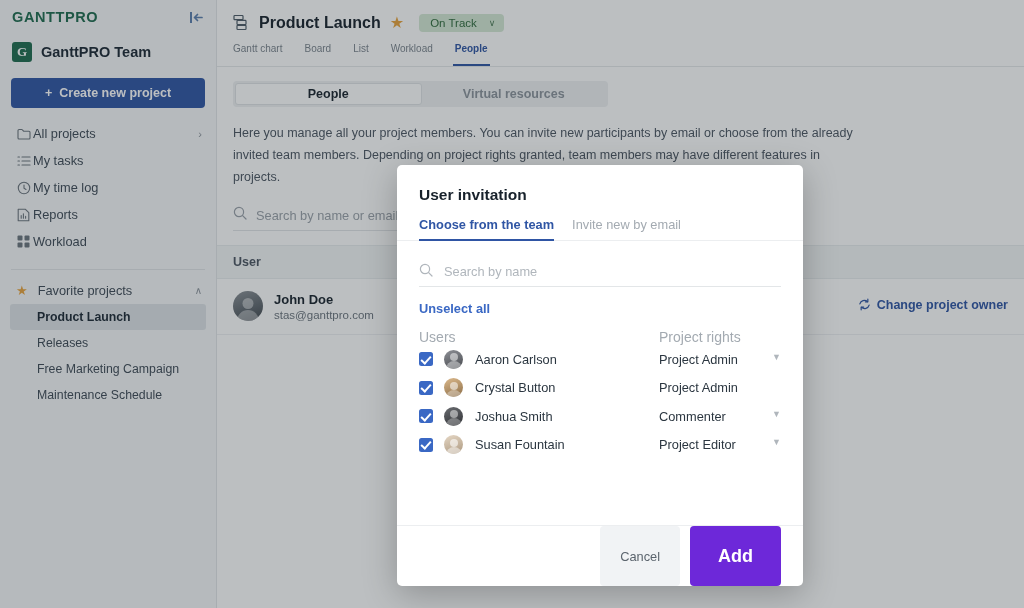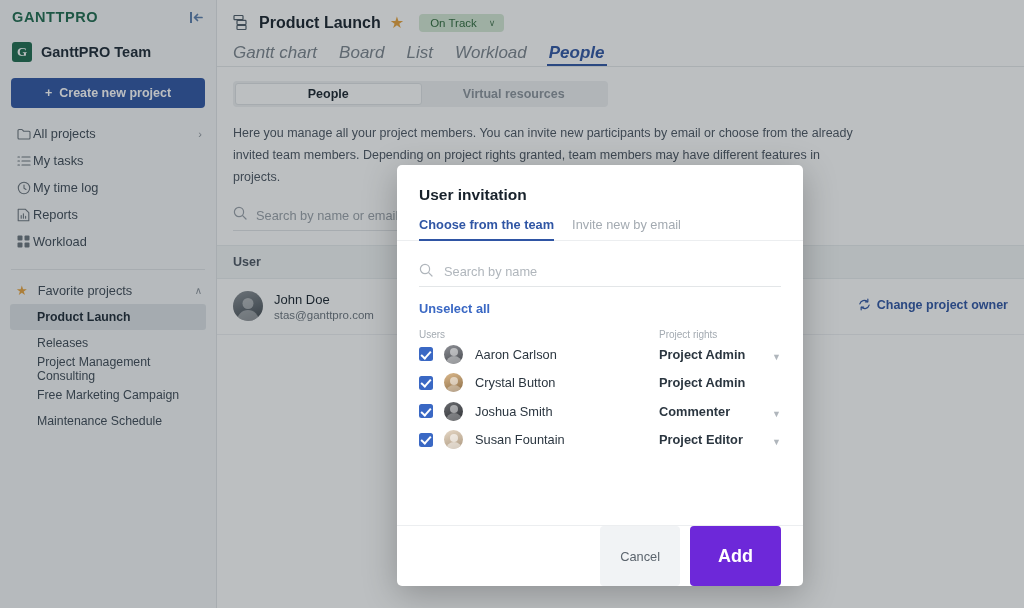--- a/index.html
+++ b/index.html
@@ -97,22 +97,22 @@
     display: flex; align-items: center; gap: 12px; cursor: pointer;
     margin-left: 6px;
   }
   .status-badge .cv { font-size: 9px; color: #4a7a55; }
 
   .tabs {
     display: flex; gap: 22px; padding: 9px 0 0 16px;
     border-bottom: 1px solid #e5e8ea; height: 33px;
   }
   .tab {
-    font-size: 17px; color: #7b848d; cursor: pointer;
-    padding-bottom: 7px; position: relative; font-style: italic;
+    font-size: 10px; color: #7b848d; cursor: pointer;
+    padding-bottom: 7px; position: relative;
   }
   .tab.active { color: #2f55a4; font-weight: 600; }
   .tab.active:after {
     content: ""; position: absolute; left: -2px; right: -2px; bottom: 0;
     height: 2px; background: #2f55a4;
   }
 
   .seg {
     margin: 14px 0 0 16px; width: 375px; height: 26px;
     background: #eff1f3; border-radius: 4px; display: flex; padding: 2px;
@@ -154,21 +154,21 @@
     content:""; position:absolute; left:50%; top:22%;
     width: 11px; height: 11px; border-radius:50%;
     background: rgba(255,255,255,.45); transform: translateX(-50%);
   }
   .av:before {
     content:""; position:absolute; left:50%; top:62%;
     width: 22px; height: 17px; border-radius: 11px 11px 0 0;
     background: rgba(255,255,255,.4); transform: translateX(-50%);
   }
   .user-meta { margin-left: 11px; }
-  .user-name { font-size: 13px; font-weight: 400; color: #17212b; }
+  .user-name { font-size: 13px; font-weight: 700; color: #17212b; }
   .user-mail { font-size: 11.5px; color: #6b747d; margin-top: 2px; }
   .owner-link {
     margin-left: auto; color: #2f55a4; font-size: 12.5px; font-weight: 600;
     display: flex; gap: 6px; cursor: pointer;
   }
 
   
   .overlay {
     position: absolute; inset: 0; background: rgba(34,42,50,.30); z-index: 50;
   }
@@ -191,21 +191,21 @@
     display: flex; align-items: center; gap: 11px;
     border-bottom: 1px solid #e3e6e8; color: #b0b6bc;
   }
   .m-search .ph { font-size: 12.8px; color: #b0b6bc; }
   .unselect {
     margin: 14px 22px 0 22px; font-size: 12.8px; font-weight: 700;
     color: #3a68c4; cursor: pointer; display: inline-block;
   }
   .m-colhead {
     display: flex; margin: 13px 22px 0 22px;
-    font-size: 10px; color: #a3aab1;
+    font-size: 14px; color: #a3aab1;
   }
   .m-colhead .c1 { flex: 1; }
   .m-colhead .c2 { width: 122px; }
   .m-list { margin: 0 22px; flex: 1; }
   .m-row { display: flex; align-items: center; height: 28.5px; }
   .cbx {
     width: 14px; height: 14px; border-radius: 2.5px; background: #3a68c4;
     flex: 0 0 14px; position: relative; cursor: pointer;
   }
   .cbx:after {
@@ -213,21 +213,21 @@
     width: 4px; height: 8px; border: solid #fff;
     border-width: 0 2px 2px 0; transform: rotate(42deg);
   }
   .m-av {
     width: 19px; height: 19px; border-radius: 50%; margin-left: 11px;
     flex: 0 0 19px; overflow: hidden; position: relative;
   }
   .m-av .head { position:absolute; left:50%; top:18%; width:8px; height:8px; border-radius:50%; transform:translateX(-50%); }
   .m-av .body { position:absolute; left:50%; top:60%; width:16px; height:13px; border-radius:8px 8px 0 0; transform:translateX(-50%); }
   .m-name { margin-left: 12px; font-size: 12.8px; color: #2b3640; flex: 1; }
-  .m-right { width: 122px; display: flex; align-items: flex-end; font-weight: bold; }
+  .m-right { width: 122px; display: flex; align-items: flex-start; }
   .m-right .rv { font-size: 12.8px; color: #2b3640; flex: 1; }
   .m-right .dd { color: #b0b6bc; font-size: 9px; cursor: pointer; }
 
   .m-foot {
     border-top: 1px solid #eceef0; height: 61px;
     display: flex; justify-content: flex-end;
     gap: 10px; padding-right: 22px;
   }
   .btn-cancel {
     background: #f1f3f5; color: #5b646d; border: none;
@@ -330,23 +330,20 @@
       <span class="lbl">Favorite projects</span>
       <span class="chev">∧</span>
     </div>
 
     <div>
       <div class="proj-item active">
         <span>Product Launch</span>
       </div>
       <div class="proj-item">
         <span>Releases</span>
-      </div>
-      <div class="proj-item">
-        <span>Project Management Consulting</span>
       </div>
       <div class="proj-item">
         <span>Free Marketing Campaign</span>
       </div>
       <div class="proj-item">
         <span>Maintenance Schedule</span>
       </div>
     </div>
 
   </aside>

